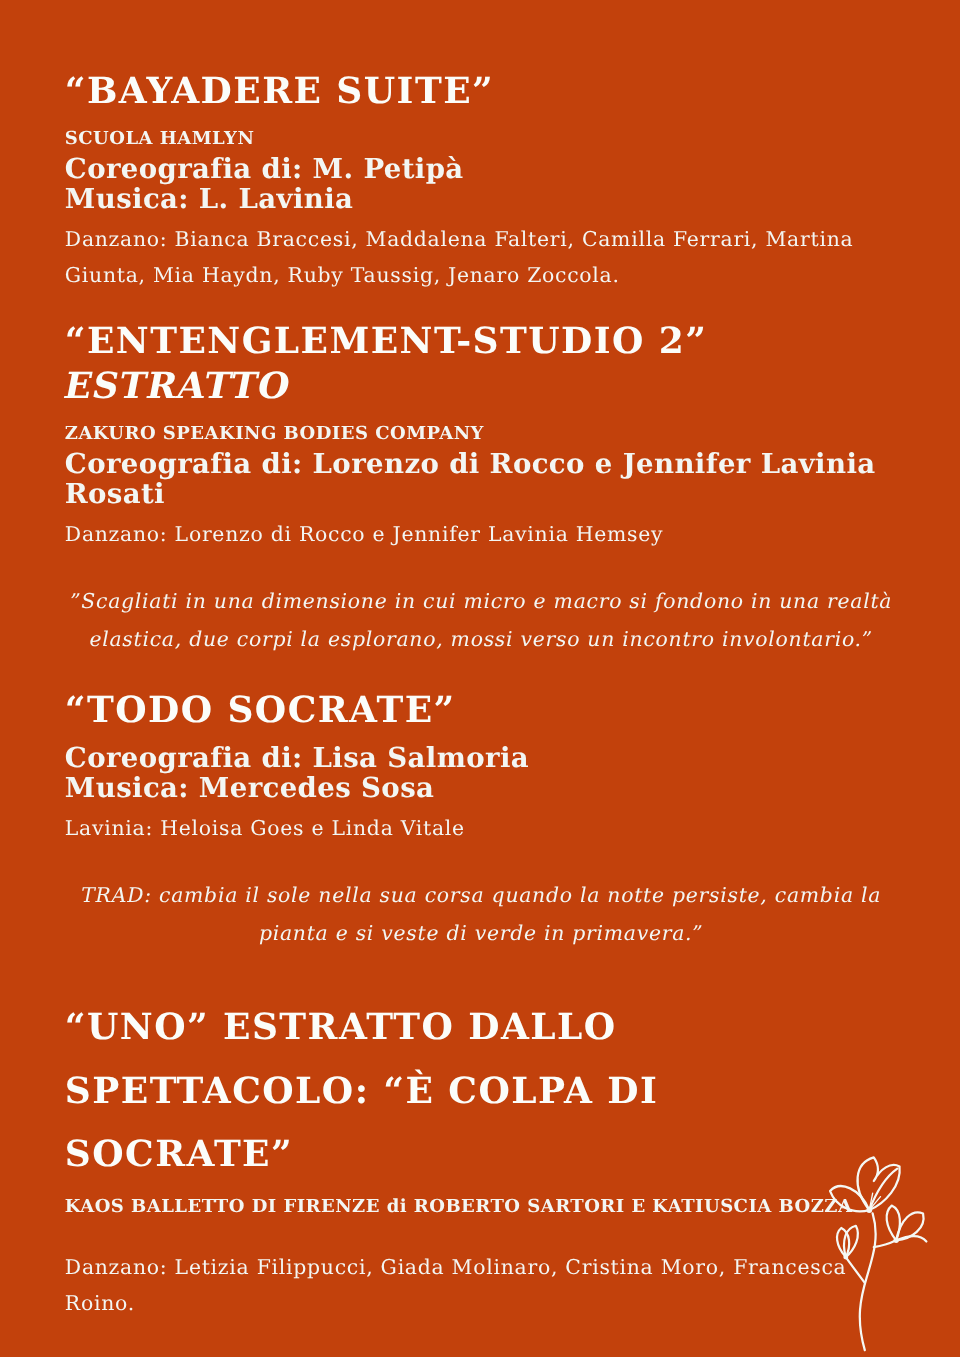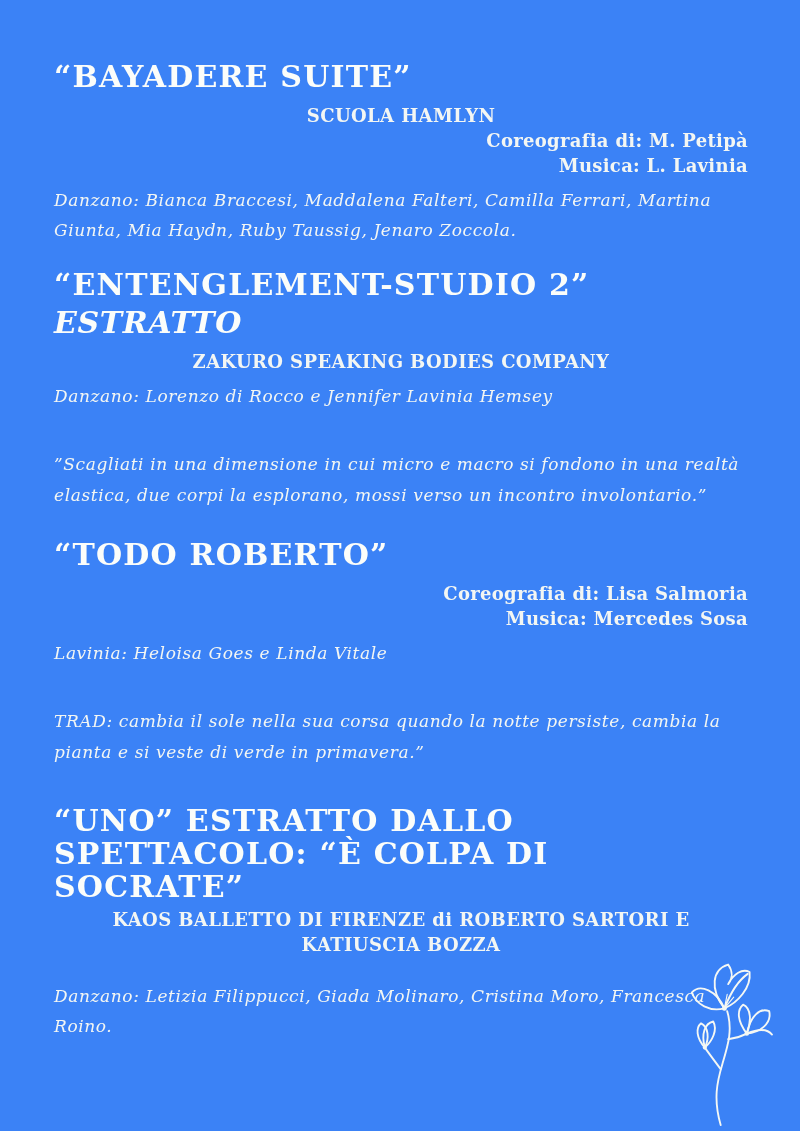--- a/index.html
+++ b/index.html
@@ -4,68 +4,66 @@
 <style>
   html, body { margin: 0; padding: 0; }
   body {
     background: #0d5468;
     font-family: "DejaVu Serif", "Liberation Serif", serif;
   }
   .page {
     position: relative;
     width: 800px;
     height: 1131px;
-    background: #3b82f6;
+    background: #c2410c;
     color: #f3f6f3;
     box-sizing: border-box;
     padding: 58px 52px 0 54px;
     overflow: hidden;
   }
   section { margin: 0 0 21px 0; }
   .piece-title {
     font-size: 30px;
     line-height: 38px;
     font-weight: bold;
     letter-spacing: 1.2px;
     color: #fbfdfa;
     margin: 0 0 7px 0;
   }
   .piece-title .title-italic {
     font-style: italic;
     letter-spacing: 0.6px;
     margin-top: 27px;
   }
-  .piece-title.two-line { line-height: 33px; margin-bottom: 4px; margin-top: 36px; }
+  .piece-title.two-line { line-height: 53px; margin-bottom: 4px; margin-top: 36px; }
   .company-line {
-    font-size: 18px;
+    font-size: 15px;
     line-height: 25px;
     font-weight: bold;
     letter-spacing: 0.4px;
-    text-align: center;
   }
   .label-line {
-    font-size: 18px;
+    font-size: 23px;
     line-height: 25px;
     font-weight: bold;
     letter-spacing: 0.3px;
-    text-align: right;
   }
   .dancers-line {
-    font-style: italic;
     font-size: 17px;
     line-height: 30px;
     letter-spacing: 0.6px;
     margin-top: 7px;
   }
   .quote-block {
     font-style: italic;
     font-size: 17px;
     line-height: 31px;
     letter-spacing: 0.6px;
-    margin: 38px 0 25px 0;
+    margin: 26px 0 25px 0;
+    text-align: center;
   }
   .mt-lg { margin-top: 24px; }
   .mt-md { }
   .flower {
     position: absolute;
     right: 14px;
     bottom: 0;
     width: 112px;
     height: 178px;
   }
@@ -79,26 +77,27 @@
     <h1 class="piece-title">“BAYADERE SUITE”</h1>
     <div class="company-line">SCUOLA HAMLYN</div>
     <div class="label-line">Coreografia di: M. Petipà</div>
     <div class="label-line">Musica: L. Lavinia</div>
     <div class="dancers-line">Danzano: Bianca Braccesi, Maddalena Falteri, Camilla Ferrari, Martina Giunta, Mia Haydn, Ruby Taussig, Jenaro Zoccola.</div>
   </section>
 
   <section>
     <h1 class="piece-title"><span>“ENTENGLEMENT-STUDIO 2”</span>&nbsp; <span class="title-italic">ESTRATTO</span></h1>
     <div class="company-line">ZAKURO SPEAKING BODIES COMPANY</div>
+    <div class="label-line">Coreografia di: Lorenzo di Rocco e Jennifer Lavinia Rosati</div>
     <div class="dancers-line">Danzano: Lorenzo di Rocco e Jennifer Lavinia Hemsey</div>
     <div class="quote-block">”Scagliati in una dimensione in cui micro e macro si fondono in una realtà elastica, due corpi la esplorano, mossi verso un incontro involontario.”</div>
   </section>
 
   <section>
-    <h1 class="piece-title">“TODO ROBERTO”</h1>
+    <h1 class="piece-title">“TODO SOCRATE”</h1>
     <div class="label-line">Coreografia di: Lisa Salmoria</div>
     <div class="label-line">Musica: Mercedes Sosa</div>
     <div class="dancers-line">Lavinia: Heloisa Goes e Linda Vitale</div>
     <div class="quote-block">
       <div>TRAD: cambia il sole nella sua corsa quando la notte persiste, cambia la pianta e si veste di verde in primavera.”</div>
     </div>
   </section>
 
   <section>
     <h1 class="piece-title two-line">“UNO” ESTRATTO DALLO SPETTACOLO: “È COLPA DI SOCRATE”</h1>

